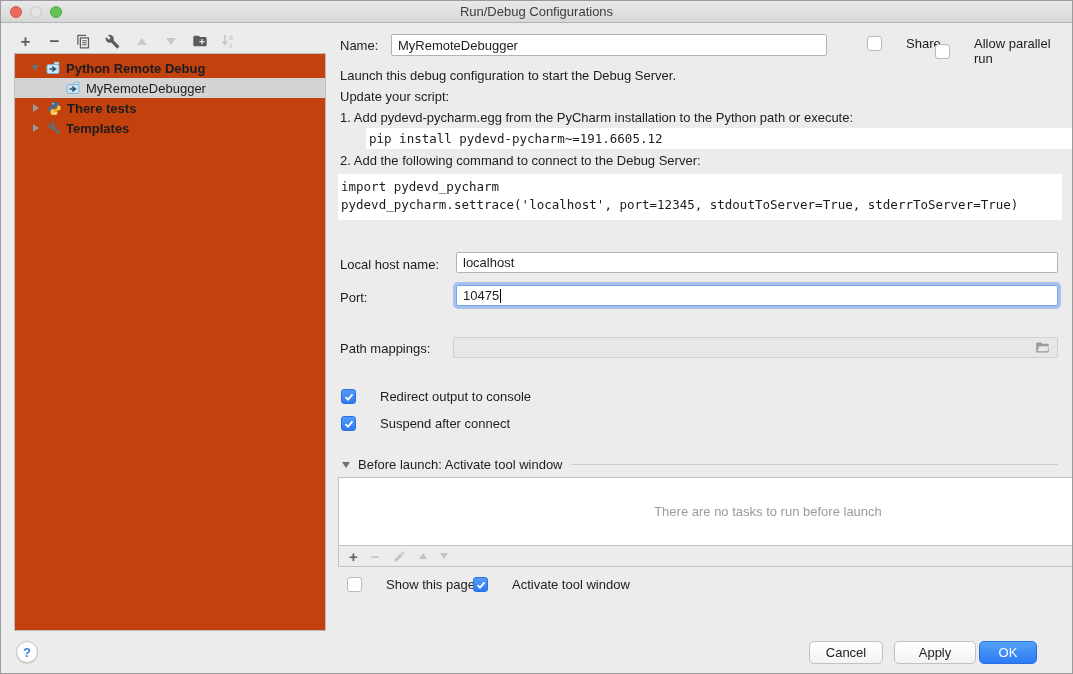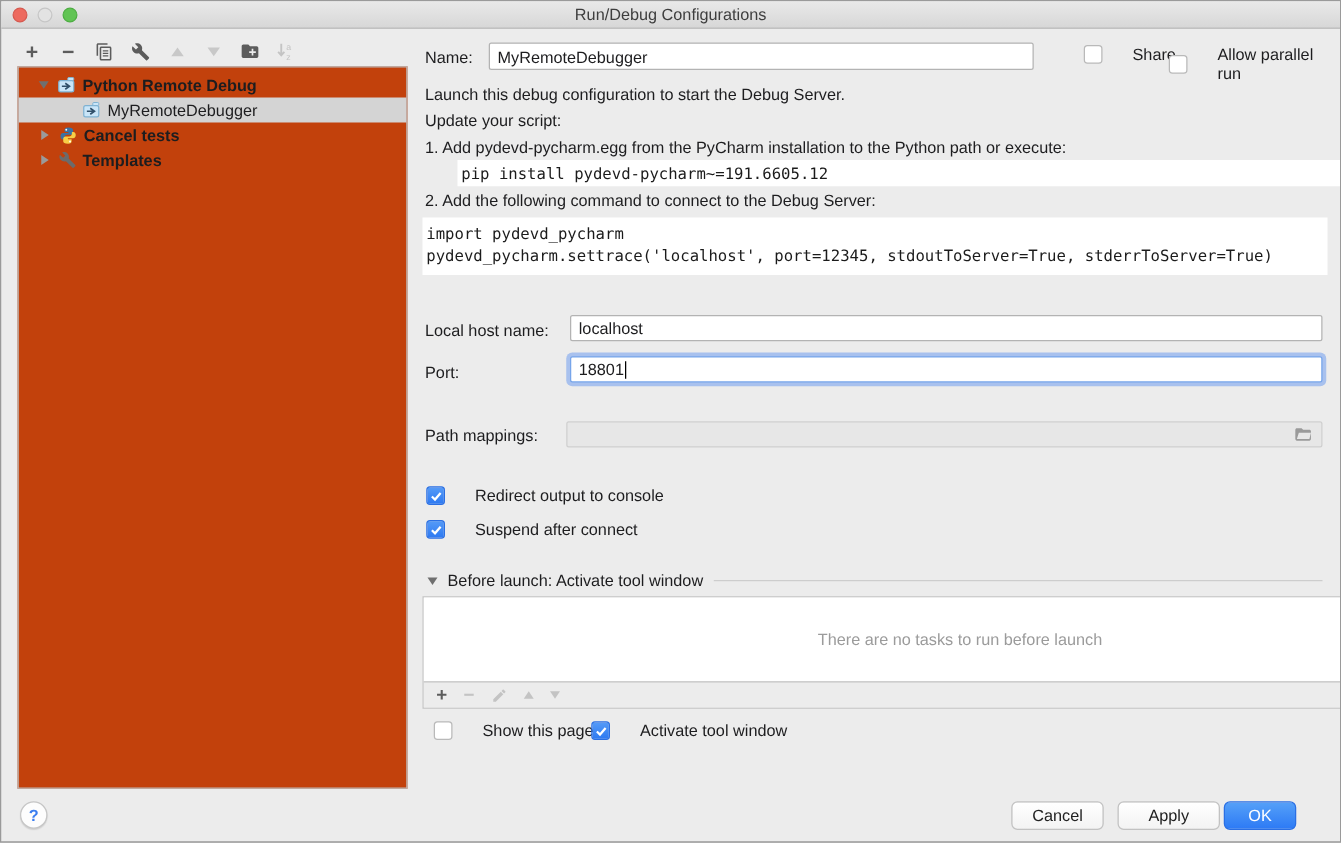--- a/index.html
+++ b/index.html
@@ -137,21 +137,21 @@
       <span class="lbl">MyRemoteDebugger</span>
     </div>
     <div class="trow">
       <div class="exp-closed"></div>
       <svg width="15" height="15" viewBox="0 0 16 16">
           <path fill="#3a72a4" d="M8 1C5.8 1 5 2 5 3.2V5h3.2v.8H3.8C2.2 5.8 1.5 7 1.5 8.5c0 1.4.6 2.7 2.2 2.7h1.1V9.6c0-1.3 1.1-2.3 2.3-2.3h3.2c1 0 1.9-.9 1.9-2V3.2C12.2 2 11 1 8 1z"></path>
           <path fill="#f7ce46" d="M8 15c2.2 0 3-1 3-2.2V11H7.8v-.8h4.4c1.6 0 2.3-1.2 2.3-2.7 0-1.4-.6-2.7-2.2-2.7h-1.1v1.6c0 1.3-1.1 2.3-2.3 2.3H5.7c-1 0-1.9.9-1.9 2v2.1C3.8 14 5 15 8 15z"></path>
           <circle cx="6.4" cy="3" r="0.8" fill="#fff"></circle>
           <circle cx="9.6" cy="13" r="0.8" fill="#fff"></circle>
         </svg>
-      <span class="lbl bold">Cancel tests</span>
+      <span class="lbl bold">There tests</span>
     </div>
     <div class="trow">
       <div class="exp-closed"></div>
       <svg width="14" height="14" viewBox="0 0 24 24">
           <path fill="#6b6b6b" d="M22.7 19l-9.1-9.1c.9-2.3.4-5-1.5-6.9-2-2-5-2.4-7.4-1.3L9 6 6 9 1.6 4.7C.4 7.1.9 10.1 2.9 12.1c1.9 1.9 4.6 2.4 6.9 1.5l9.1 9.1c.4.4 1 .4 1.4 0l2.3-2.3c.5-.4.5-1.1.1-1.4z"></path>
         </svg>
       <span class="lbl bold">Templates</span>
     </div>
   </div>
 
@@ -180,21 +180,21 @@
     <div class="codeline">pydevd_pycharm.settrace('localhost', port=12345, stdoutToServer=True, stderrToServer=True)</div>
   </div>
 
   <div class="abs flabel" style="left:339px;top:256px;">Local host name:</div>
   <div class="abs textfield" style="left:455px;top:251px;width:602px;height:21px;">
     <span>localhost</span>
   </div>
 
   <div class="abs flabel" style="left:339px;top:289px;">Port:</div>
   <div class="abs textfield focused" style="left:455px;top:284px;width:602px;height:21px;">
-    <span>18801</span>
+    <span>10475</span>
       <span class="caret"></span>
   </div>
 
   <div class="abs flabel" style="left:339px;top:340px;">Path mappings:</div>
   <div class="abs textfield disabled" style="left:452px;top:336px;width:605px;height:21px;justify-content:space-between;">
     <span></span>
     <svg width="17" height="15" viewBox="0 0 24 24">
         <path fill="#9a9a9a" d="M20 6h-8l-2-2H4c-1.1 0-1.99.9-1.99 2L2 18c0 1.1.9 2 2 2h16c1.1 0 2-.9 2-2V8c0-1.1-.9-2-2-2zm0 12H4l2.5-8H22l-2 8z"></path>
       </svg>
   </div>

